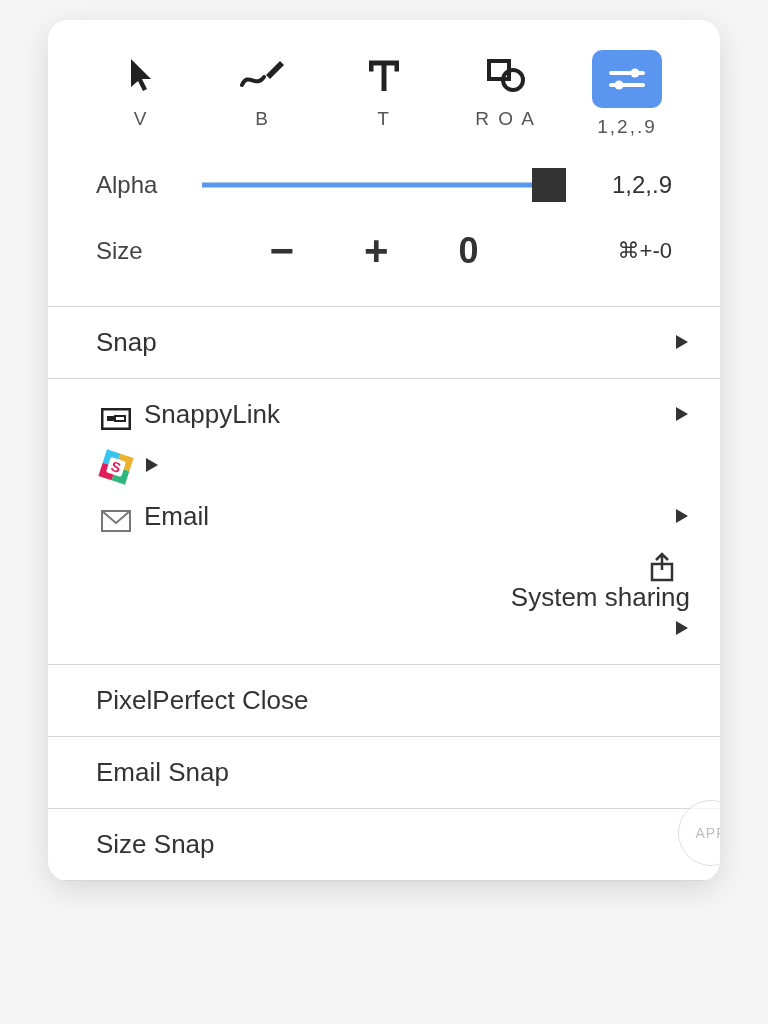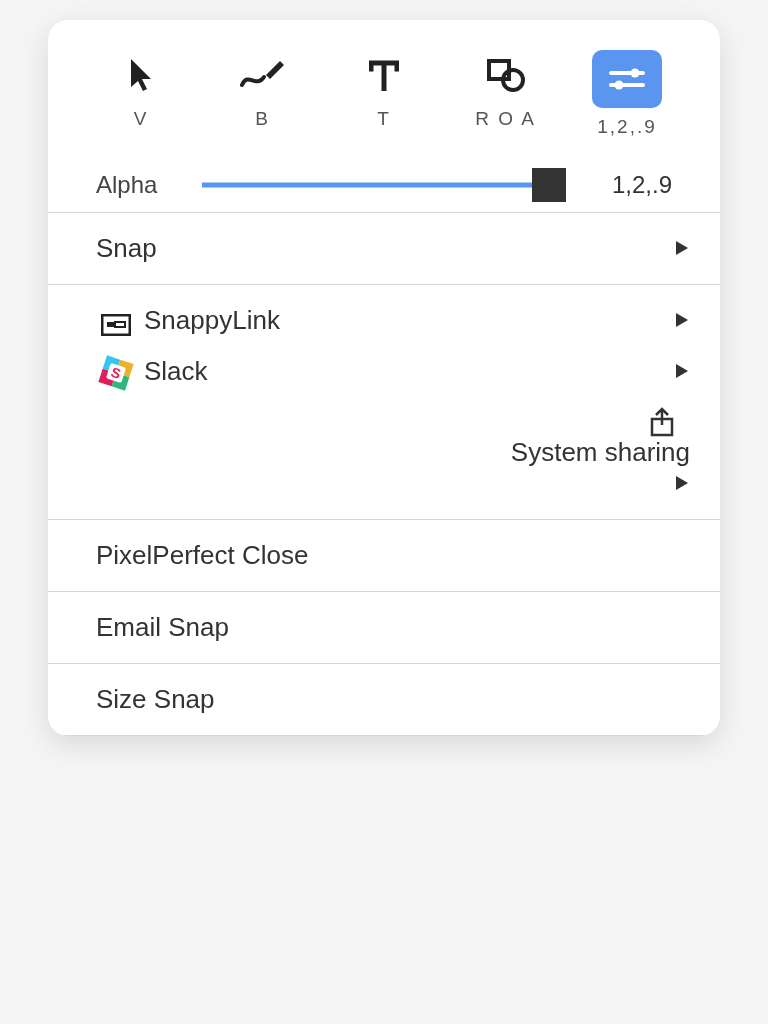--- a/index.html
+++ b/index.html
@@ -234,20 +234,29 @@
 
   <div class="alpha-row">
     <span class="label">Alpha</span>
     <div class="track">
       <div class="line"></div>
       <div class="thumb"></div>
     </div>
     <span class="hint">1,2,.9</span>
   </div>
 
+  <div class="size-row">
+    <span class="label">Size</span>
+    <div class="btns">
+      <span class="btn">−</span>
+      <span class="btn">+</span>
+      <span class="reset">0</span>
+    </div>
+    <span class="hint">⌘+-0</span>
+  </div>
 
   <div class="sep"></div>
 
   <div class="row">
     <span class="rlabel">Snap</span>
     <span class="chev">
       <svg width="16" height="18" viewBox="0 0 16 18">
           <path d="M2 2 L14 9 L2 16 Z" fill="#333"></path>
         </svg>
     </span>
@@ -274,28 +283,41 @@
     <div class="grow">
       <span class="micon">
         <span class="slack">
           <span class="q a"></span>
             <span class="q b"></span>
           <span class="q c"></span>
             <span class="q d"></span>
           <span class="s">S</span>
         </span>
       </span>
-      <span class="rlabel">Slack</span>
       <span class="chev">
         <svg width="16" height="18" viewBox="0 0 16 18">
             <path d="M2 2 L14 9 L2 16 Z" fill="#333"></path>
           </svg>
       </span>
     </div>
 
+    <div class="grow">
+      <span class="micon">
+        <svg width="30" height="22" viewBox="0 0 30 22">
+          <rect x="1" y="1" width="28" height="20" fill="#fff" stroke="#777" stroke-width="2"></rect>
+          <path d="M1 1 L15 13 L29 1" fill="none" stroke="#777" stroke-width="2"></path>
+        </svg>
+      </span>
+      <span class="rlabel">Email</span>
+      <span class="chev">
+        <svg width="16" height="18" viewBox="0 0 16 18">
+            <path d="M2 2 L14 9 L2 16 Z" fill="#333"></path>
+          </svg>
+      </span>
+    </div>
 
     <div class="grow">
       <span class="micon">
         <svg width="26" height="30" viewBox="0 0 26 30">
           <rect x="3" y="12" width="20" height="16" fill="none" stroke="#333" stroke-width="2.5"></rect>
           <path d="M13 18 V2 M7 8 L13 2 L19 8" fill="none" stroke="#333" stroke-width="2.5"></path>
         </svg>
       </span>
       <span class="rlabel">System sharing</span>
       <span class="chev">

